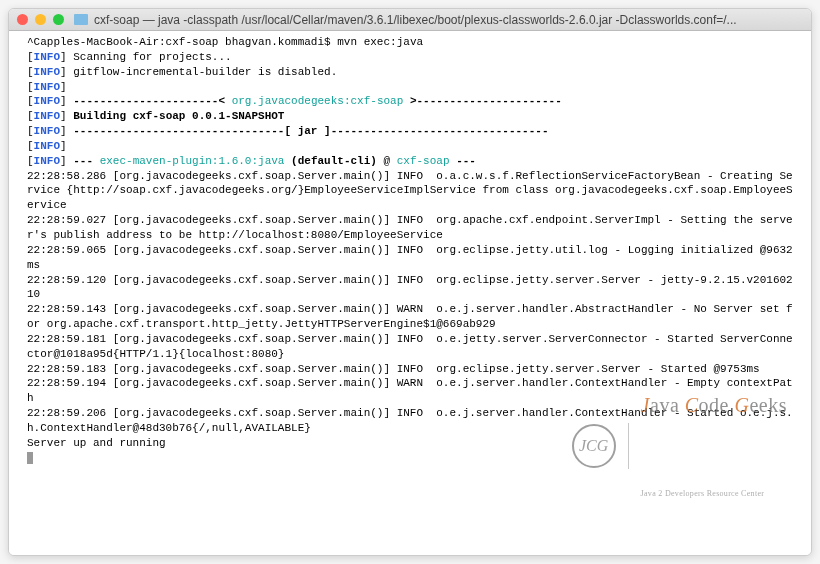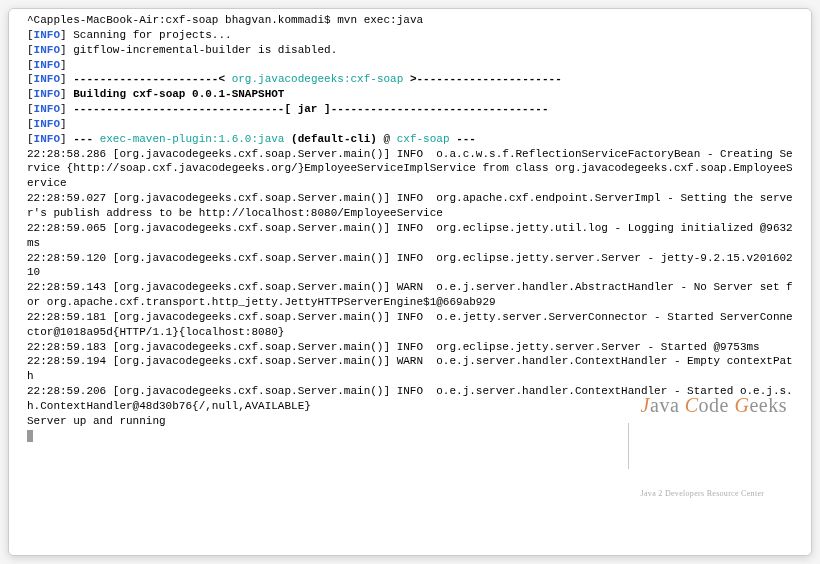--- a/index.html
+++ b/index.html
@@ -113,20 +113,29 @@
 .divider {
   width: 1px;
   height: 46px;
   background: #bbb;
 }
 </style>
 </head>
 <body>
 
 <div class="window">
+  <div class="titlebar">
+    <div class="traffic-lights">
+      <div class="light red"></div>
+      <div class="light yellow"></div>
+      <div class="light green"></div>
+    </div>
+    <div class="title-icon"></div>
+    <div class="title-text">cxf-soap — java -classpath /usr/local/Cellar/maven/3.6.1/libexec/boot/plexus-classworlds-2.6.0.jar -Dclassworlds.conf=/...</div>
+  </div>
   <div class="terminal"><span>^Capples-MacBook-Air:cxf-soap bhagvan.kommadi$ </span><span>mvn exec:java</span>
 <span class="bracket">[</span><span class="info">INFO</span><span class="bracket">]</span> <span>Scanning for projects...</span>
 <span class="bracket">[</span><span class="info">INFO</span><span class="bracket">]</span> <span>gitflow-incremental-builder is disabled.</span>
 <span class="bracket">[</span><span class="info">INFO</span><span class="bracket">]</span>
 <span class="bracket">[</span><span class="info">INFO</span><span class="bracket">]</span> <span class="bold">----------------------&lt; </span><span class="cyan">org.javacodegeeks:cxf-soap</span><span class="bold"> &gt;----------------------</span>
 <span class="bracket">[</span><span class="info">INFO</span><span class="bracket">]</span> <span class="bold">Building cxf-soap 0.0.1-SNAPSHOT</span>
 <span class="bracket">[</span><span class="info">INFO</span><span class="bracket">]</span> <span class="bold">--------------------------------[ jar ]---------------------------------</span>
 <span class="bracket">[</span><span class="info">INFO</span><span class="bracket">]</span>
 <span class="bracket">[</span><span class="info">INFO</span><span class="bracket">]</span> <span class="bold">--- </span><span class="cyan">exec-maven-plugin:1.6.0:java</span><span class="bold"> (default-cli)</span><span> @ </span><span class="cyan">cxf-soap</span><span class="bold"> ---</span>
 <span>22:28:58.286 [org.javacodegeeks.cxf.soap.Server.main()] INFO  o.a.c.w.s.f.ReflectionServiceFactoryBean - Creating Service {http://soap.cxf.javacodegeeks.org/}EmployeeServiceImplService from class org.javacodegeeks.cxf.soap.EmployeeService</span>
@@ -134,20 +143,21 @@
 <span>22:28:59.065 [org.javacodegeeks.cxf.soap.Server.main()] INFO  org.eclipse.jetty.util.log - Logging initialized @9632ms</span>
 <span>22:28:59.120 [org.javacodegeeks.cxf.soap.Server.main()] INFO  org.eclipse.jetty.server.Server - jetty-9.2.15.v20160210</span>
 <span>22:28:59.143 [org.javacodegeeks.cxf.soap.Server.main()] WARN  o.e.j.server.handler.AbstractHandler - No Server set for org.apache.cxf.transport.http_jetty.JettyHTTPServerEngine$1@669ab929</span>
 <span>22:28:59.181 [org.javacodegeeks.cxf.soap.Server.main()] INFO  o.e.jetty.server.ServerConnector - Started ServerConnector@1018a95d{HTTP/1.1}{localhost:8080}</span>
 <span>22:28:59.183 [org.javacodegeeks.cxf.soap.Server.main()] INFO  org.eclipse.jetty.server.Server - Started @9753ms</span>
 <span>22:28:59.194 [org.javacodegeeks.cxf.soap.Server.main()] WARN  o.e.j.server.handler.ContextHandler - Empty contextPath</span>
 <span>22:28:59.206 [org.javacodegeeks.cxf.soap.Server.main()] INFO  o.e.j.server.handler.ContextHandler - Started o.e.j.s.h.ContextHandler@48d30b76{/,null,AVAILABLE}</span>
 <span>Server up and running</span>
 <span class="cursor"></span>
     <div class="watermark">
+      <div class="jcg-badge">JCG</div>
       <div class="divider"></div>
       <div class="jcg-text">
         <div class="jcg-main"><span class="j">J</span><span>ava </span><span class="j">C</span><span>ode </span><span class="j">G</span><span>eeks</span></div>
         <div class="jcg-sub">Java 2 Developers Resource Center</div>
       </div>
     </div>
   </div>
 </div>
 
 </body></html>

